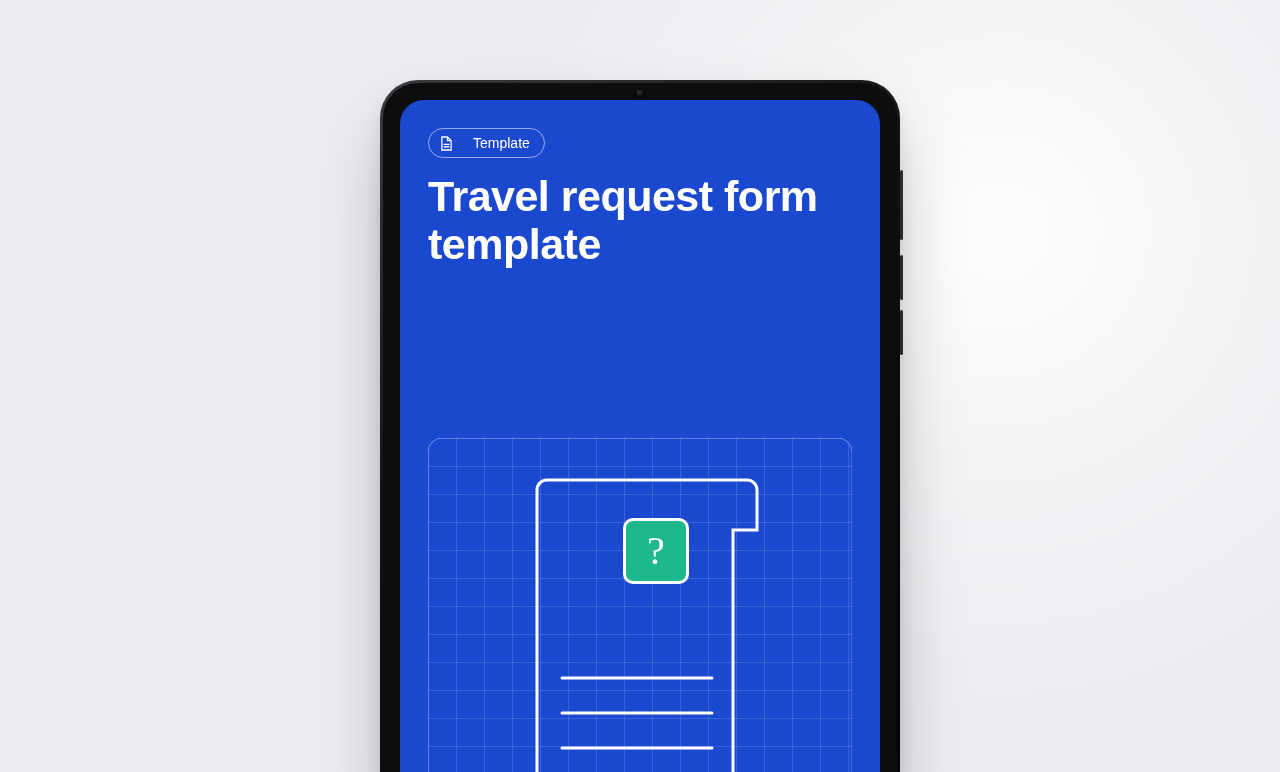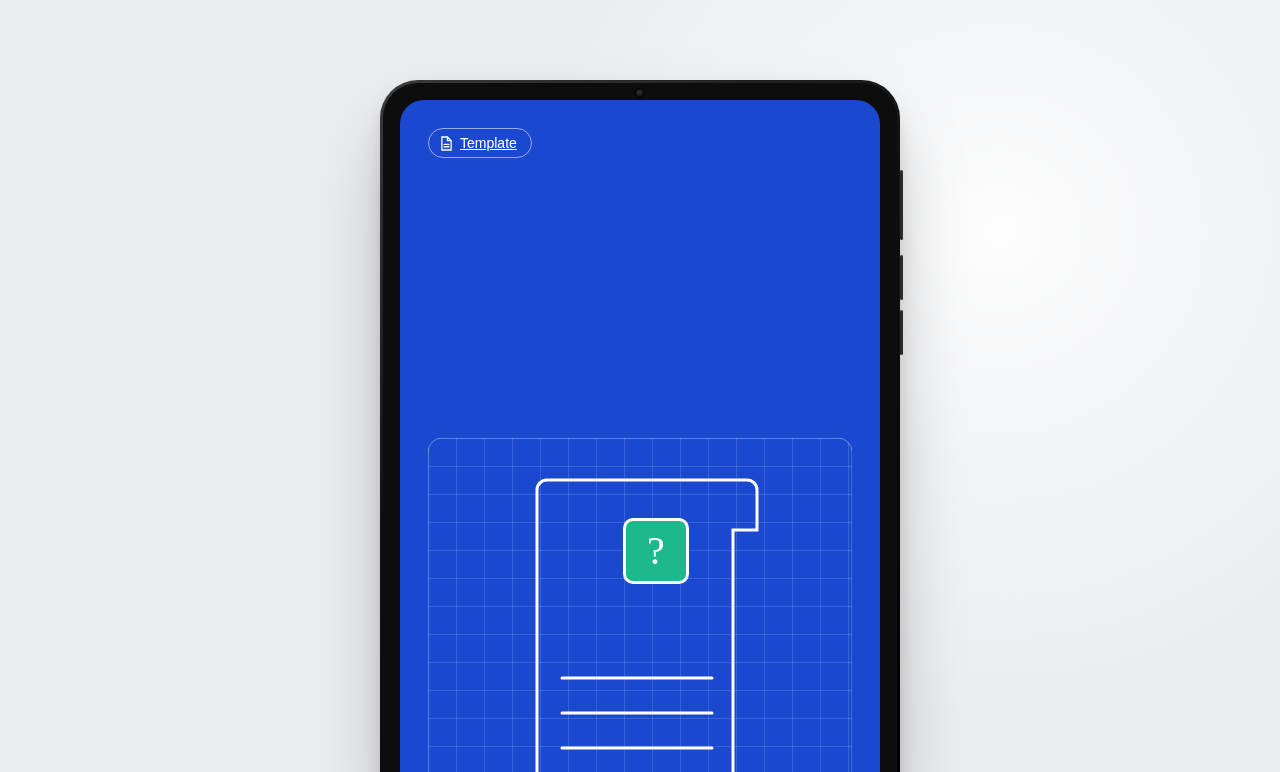--- a/index.html
+++ b/index.html
@@ -16,23 +16,23 @@
   .screen{position:absolute;inset:20px;border-radius:24px;overflow:hidden;background:#1A48CE;}
   .camera{position:absolute;top:9px;left:50%;transform:translateX(-50%);width:8px;height:8px;border-radius:50%;
           background:radial-gradient(circle at 40% 40%,#333 0%,#111 60%,#000 100%);box-shadow:0 0 0 1px #000;}
   
   .side-btn{position:absolute;background:#2b2b2d;border-radius:2px;}
   .sb-top  {right:-3px;top:90px; width:3px;height:70px;}
   .sb-vol1 {right:-3px;top:175px;width:3px;height:45px;}
   .sb-vol2 {right:-3px;top:230px;width:3px;height:45px;}
   
   .content{position:relative;color:#fff;height:100%;}
-  .badge{display:inline-flex;align-items:center;gap:7px;margin:28px 0 0 28px;
+  .badge{display:inline-flex;align-items:center;gap:20px;margin:28px 0 0 28px;
          border:1px solid rgba(255,255,255,.55);border-radius:999px;padding:6px 14px 6px 11px;
-         font-size:14px;color:#fff;text-decoration:underline;}
+         font-size:14px;color:#fff;}
   .badge svg{display:block;}
   h1.title{margin:14px 28px 0 28px;font-weight:600;font-size:43px;line-height:1.12;letter-spacing:-.5px;}
   
   .illus{position:absolute;left:28px;right:28px;top:338px;height:400px;}
   .illus svg{display:block;}
   
   .q-tile{width:60px;height:60px;border-radius:10px;background:#1DB98C;border:3px solid #fff;
           display:flex;align-items:center;justify-content:center;}
   .q-mark{color:#fff;font-size:40px;font-weight:400;line-height:1;font-family:Georgia,serif;}
 </style>
@@ -55,20 +55,21 @@
           <span>
             <svg width="13" height="15" viewBox="0 0 14 16" fill="none" stroke="#fff" stroke-width="1.4">
               <path d="M2 1h6l4 4v10H2z"></path>
                 <path d="M8 1v4h4"></path>
               <path d="M4.5 9h5M4.5 11.5h5" stroke-linecap="round"></path>
             </svg>
           </span>
           <span>Template</span>
         </div>
 
+        <h1 class="title">Travel request form template</h1>
 
         <div class="illus">
           <svg width="424" height="400" viewBox="0 0 424 400">
             <defs>
               <pattern id="grid" width="28" height="28" patternUnits="userSpaceOnUse">
                 <path d="M28 0H0V28" fill="none" stroke="rgba(255,255,255,.28)" stroke-width="1"></path>
               </pattern>
             </defs>
 
             <path d="M14 0 H410 a14 14 0 0 1 14 14 V400 H0 V14 a14 14 0 0 1 14 -14 Z" fill="url(#grid)" stroke="rgba(255,255,255,.35)" stroke-width="1"></path>

